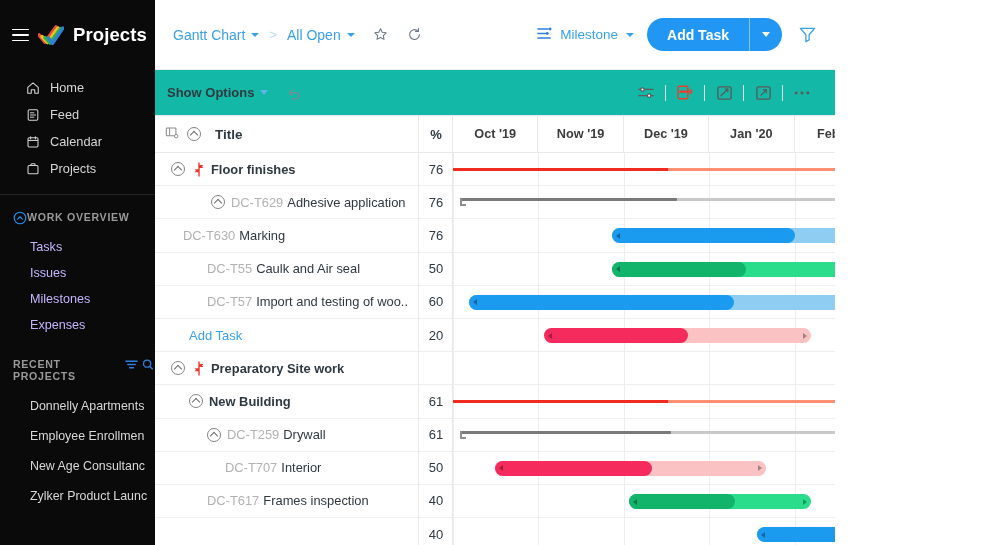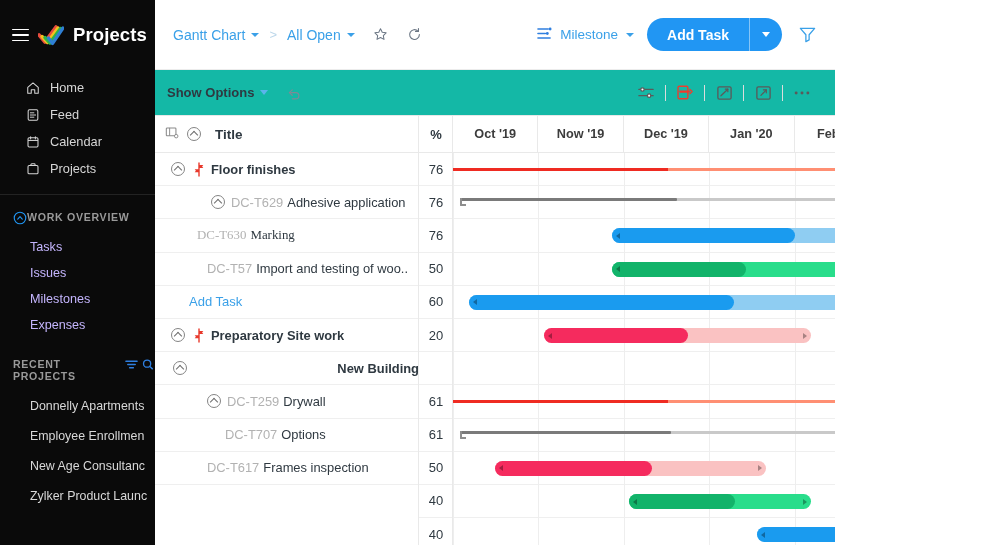--- a/index.html
+++ b/index.html
@@ -418,50 +418,53 @@
                   <path d="M7 3.2h4.6l-1.3 1.6 1.3 1.6H7z" fill="#e8392c"></path>
                   <path d="M7 7.6H2.4l1.3 1.6-1.3 1.6H7z" fill="#e8392c"></path>
                 </svg>
               </span>
               <span class="txt"><span class="tname bold">Floor finishes</span></span>
             </div>
             <div class="row" style="padding-left: 56px;">
               <span class="chev-circ"></span>
               <span class="txt"><span class="tid">DC-T629</span><span class="tname">Adhesive application</span></span>
             </div>
-            <div class="row" style="padding-left: 42px; font-family: Liberation Serif, serif;">
+            <div class="row" style="padding-left: 28px;">
               <span class="txt"><span class="tid">DC-T630</span><span class="tname">Marking</span></span>
+            </div>
+            <div class="row" style="padding-left: 52px;">
+              <span class="txt"><span class="tid">DC-T55</span><span class="tname">Caulk and Air seal</span></span>
             </div>
             <div class="row" style="padding-left: 52px;">
               <span class="txt"><span class="tid">DC-T57</span><span class="tname">Import and testing of woo..</span></span>
             </div>
             <div class="row" style="padding-left: 34px;">
               <span class="add-task-row">Add Task</span>
             </div>
             <div class="row" style="padding-left: 16px;">
               <span class="chev-circ"></span>
               <span class="flag">
                 <svg width="14" height="15" viewBox="0 0 14 16">
                   <path d="M7 1v14" stroke="#e8392c" stroke-width="1.5" stroke-linecap="round"></path>
                   <path d="M7 3.2h4.6l-1.3 1.6 1.3 1.6H7z" fill="#e8392c"></path>
                   <path d="M7 7.6H2.4l1.3 1.6-1.3 1.6H7z" fill="#e8392c"></path>
                 </svg>
               </span>
               <span class="txt"><span class="tname bold">Preparatory Site work</span></span>
             </div>
-            <div class="row" style="padding-left: 18px; justify-content: space-between;">
+            <div class="row" style="padding-left: 34px;">
               <span class="chev-circ"></span>
               <span class="txt"><span class="tname bold">New Building</span></span>
             </div>
             <div class="row" style="padding-left: 52px;">
               <span class="chev-circ"></span>
               <span class="txt"><span class="tid">DC-T259</span><span class="tname">Drywall</span></span>
             </div>
             <div class="row" style="padding-left: 70px;">
-              <span class="txt"><span class="tid">DC-T707</span><span class="tname">Options</span></span>
+              <span class="txt"><span class="tid">DC-T707</span><span class="tname">Interior</span></span>
             </div>
             <div class="row" style="padding-left: 52px;">
               <span class="txt"><span class="tid">DC-T617</span><span class="tname">Frames inspection</span></span>
             </div>
           </div>
         <div class="vline" style="right:0"></div>
       </div>
 
       <div class="pct-col">
         <div class="hrow pct-h" style="justify-content:center">

